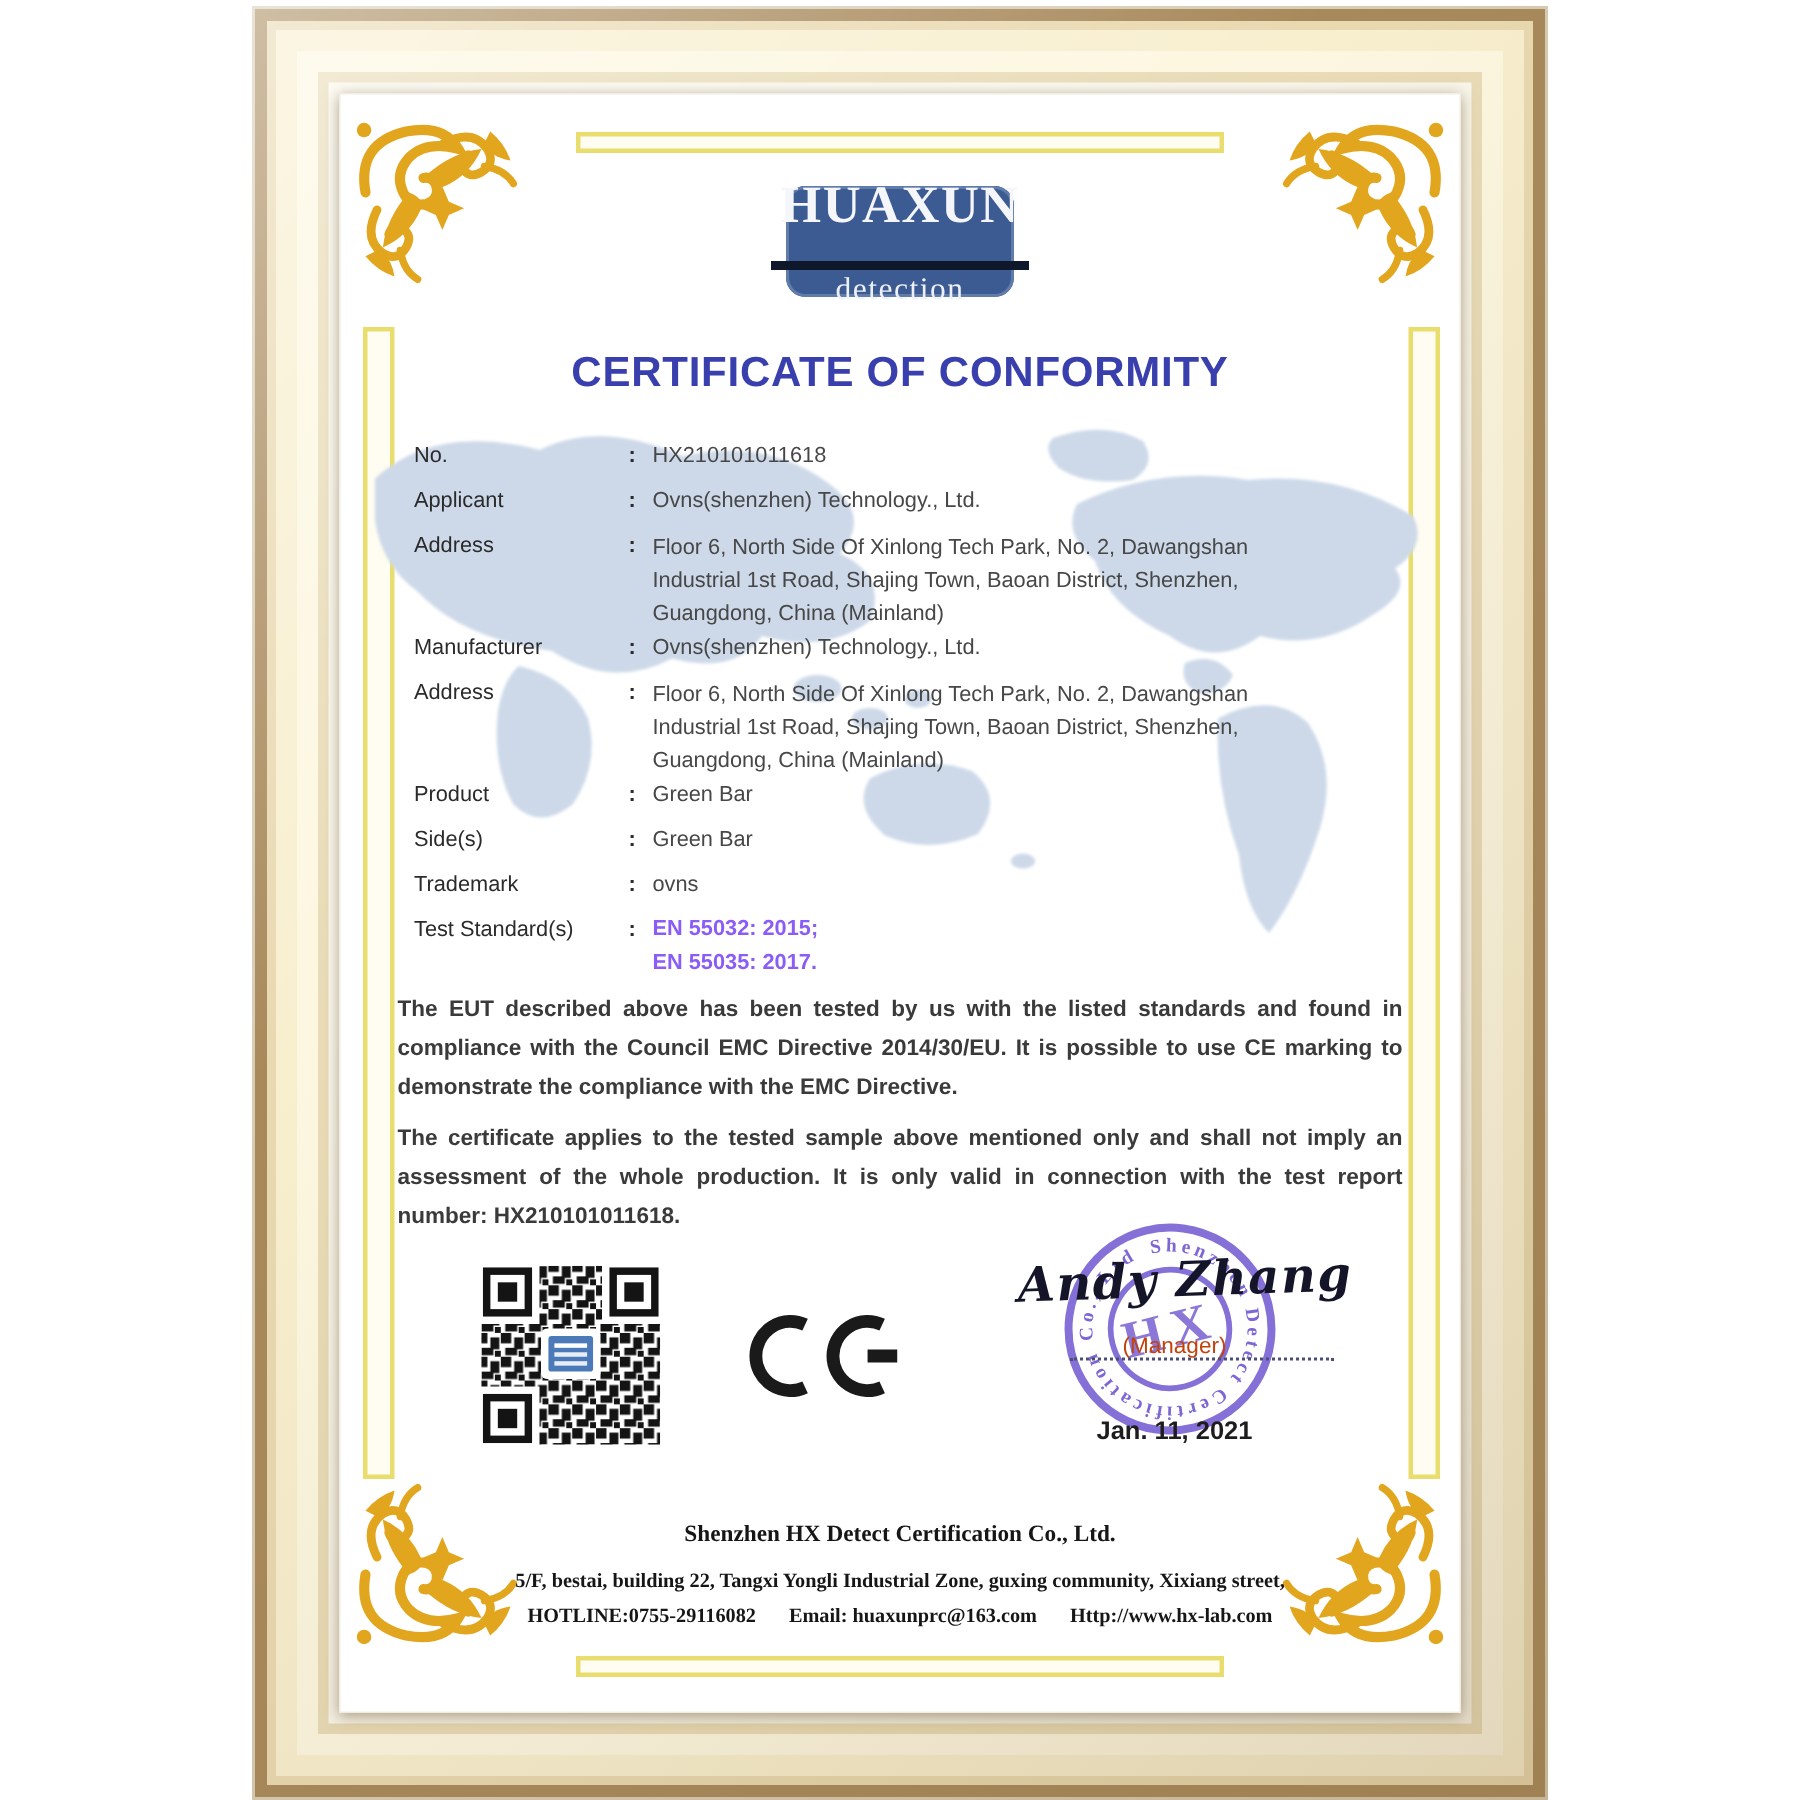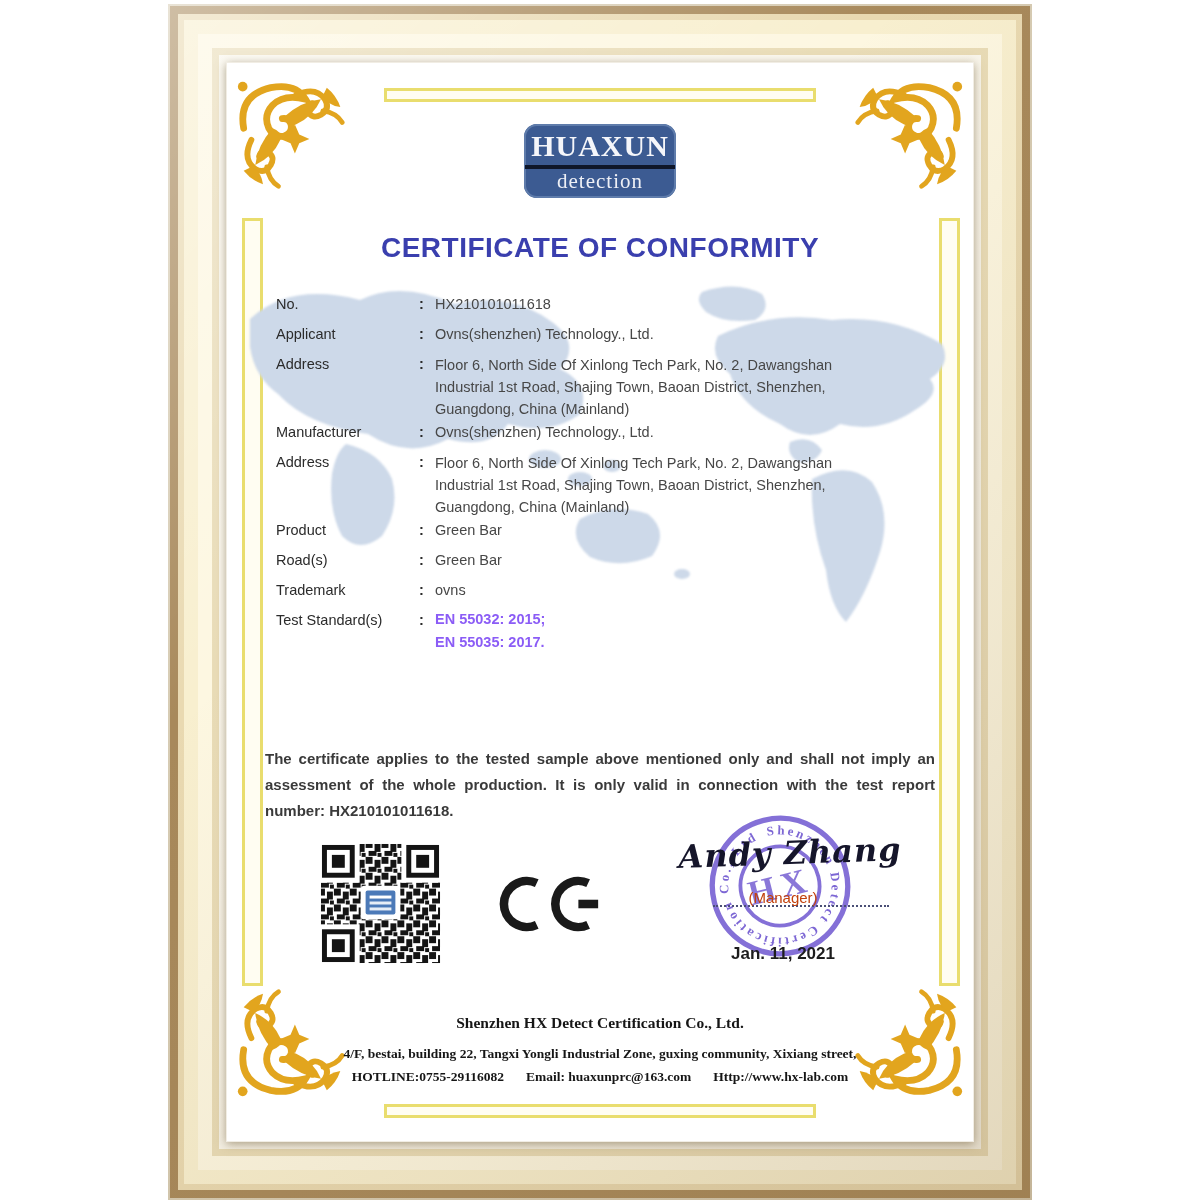--- a/index.html
+++ b/index.html
@@ -34,23 +34,23 @@
   .fl-bl { left:8px;  top:922px; transform:scaleY(-1); }
   .fl-br { right:8px; top:922px; transform:scale(-1,-1); }
   
   .logo {
     position:absolute; top:62px; left:50%; transform:translateX(-50%);
     width:152px; height:74px; background:#3c5b92; border-radius:13px;
     display:flex; flex-direction:column; align-items:center; justify-content:center;
     box-shadow:0 0 0 2px #5f7cab inset;
   }
   .logo-name {
-    font-family:"Liberation Serif", serif; font-weight:bold; font-size:30px;
+    font-family:"Liberation Serif", serif; font-weight:bold; font-size:35px;
     color:#f5f6fa; letter-spacing:1px; line-height:1;
-    border-bottom:4px solid #0f172a; padding:2px 6px 4px 6px;
+    border-bottom:6px solid #0f172a; padding:2px 6px 20px 6px;
   }
   .logo-sub {
     font-family:"Liberation Serif", serif; font-size:21px; color:#eef0f6;
     line-height:1.15; letter-spacing:1px;
   }
   .cert-title {
     position:absolute; top:170px; left:0; right:0; text-align:center;
     font-size:28px; font-weight:bold; letter-spacing:.5px; color:#3a3fae;
   }
   
@@ -194,37 +194,38 @@
           <div class="flabel">Address</div>
           <div class="fcolon">:</div>
           <div class="fvalue">Floor 6, North Side Of Xinlong Tech Park, No. 2, Dawangshan Industrial 1st Road, Shajing Town, Baoan District, Shenzhen, Guangdong, China (Mainland)</div>
         </div>
         <div class="frow">
           <div class="flabel">Product</div>
           <div class="fcolon">:</div>
           <div class="fvalue">Green Bar</div>
         </div>
         <div class="frow">
-          <div class="flabel">Road(s)</div>
+          <div class="flabel">Side(s)</div>
           <div class="fcolon">:</div>
           <div class="fvalue">Green Bar</div>
         </div>
         <div class="frow">
           <div class="flabel">Trademark</div>
           <div class="fcolon">:</div>
           <div class="fvalue">ovns</div>
         </div>
         <div class="frow">
           <div class="flabel">Test Standard(s)</div>
           <div class="fcolon">:</div>
           <div class="fvalue std">EN 55032: 2015;
 EN 55035: 2017.</div>
         </div>
       </div>
 
+      <div class="para p1">The EUT described above has been tested by us with the listed standards and found in compliance with the Council EMC Directive 2014/30/EU. It is possible to use CE marking to demonstrate the compliance with the EMC Directive.</div>
       <div class="para p2">The certificate applies to the tested sample above mentioned only and shall not imply an assessment of the whole production. It is only valid in connection with the test report number: HX210101011618.</div>
 
       <svg class="qr" viewBox="0 0 126 126">
         <defs>
           <pattern id="qrp" width="16" height="16" patternUnits="userSpaceOnUse">
             <rect x="0" y="0" width="7" height="7" fill="#141414"></rect>
             <rect x="9" y="3" width="6" height="8" fill="#141414"></rect>
             <rect x="3" y="10" width="8" height="5" fill="#141414"></rect>
             <rect x="12" y="12" width="4" height="4" fill="#141414"></rect>
           </pattern>
@@ -277,21 +278,21 @@
         <text x="100" y="116" text-anchor="middle" font-family="Liberation Serif, serif" font-size="46" font-weight="bold" letter-spacing="8" fill="#5b3fc9" opacity=".8">HX</text>
       </svg>
 
       <div class="signature">Andy Zhang</div>
       <div class="dotted"></div>
       <div class="signer-role">(Manager)</div>
       <div class="stamp-date">Jan. 11, 2021</div>
 
       <div class="footer">
         <div class="ft-company">Shenzhen HX Detect Certification Co., Ltd.</div>
-        <div class="ft-line">4/F, bestai, building 22, Tangxi Yongli Industrial Zone, guxing community, Xixiang street,</div>
+        <div class="ft-line">5/F, bestai, building 22, Tangxi Yongli Industrial Zone, guxing community, Xixiang street,</div>
         <div class="ft-contacts">
           <span>HOTLINE:0755-29116082</span>
           <span>Email: huaxunprc@163.com</span>
           <span>Http://www.hx-lab.com</span>
         </div>
       </div>
 
     </div>
   </div>
 </div>

